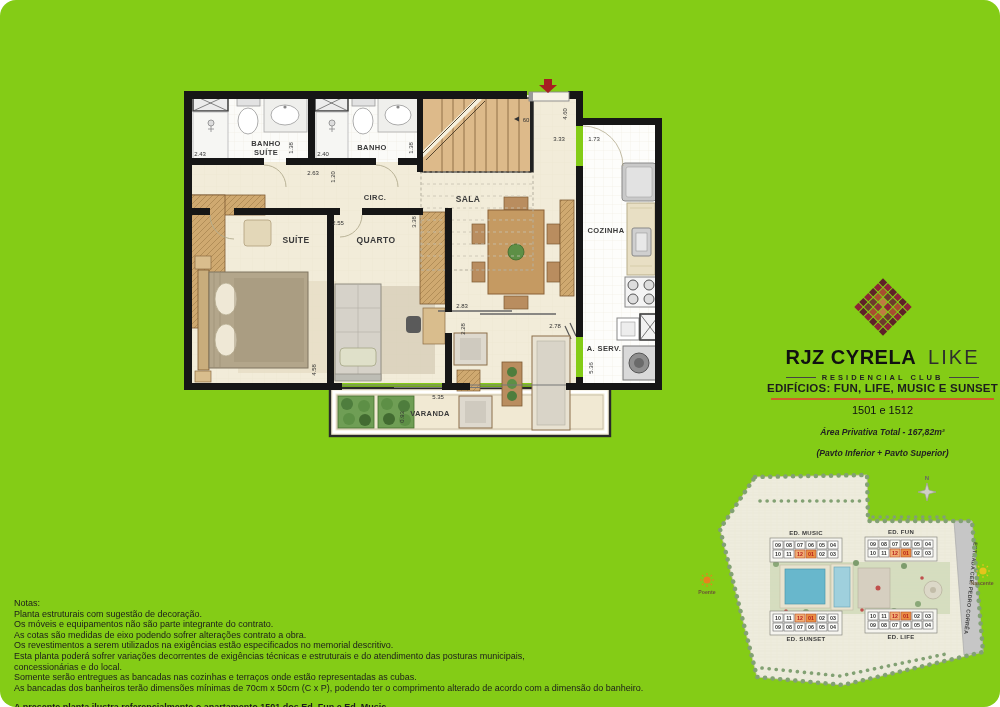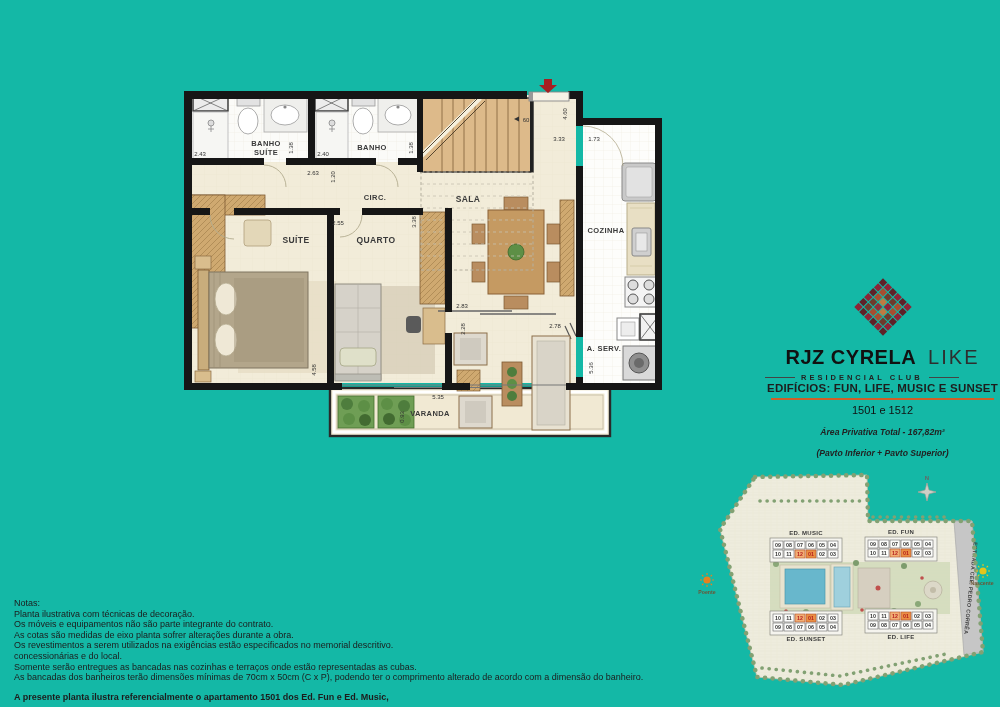--- a/index.html
+++ b/index.html
@@ -1,28 +1,28 @@
 <!DOCTYPE html>
 <html><head>
 <meta charset="utf-8">
 <style>
   html,body{margin:0;padding:0;background:#fff;}
   body{width:1000px;height:707px;position:relative;font-family:"Liberation Sans",sans-serif;color:#222;overflow:hidden;}
-  .sheet{position:absolute;inset:0;background:#14b8a6;}
+  .sheet{position:absolute;inset:0;background:#84cc16;border-radius:16px;}
   svg text{font-family:"Liberation Sans",sans-serif;}
   
   #plan-svg{position:absolute;left:180px;top:78px;}
   .room-label{font-size:7.5px;font-weight:bold;fill:#3a3a3a;letter-spacing:.4px;text-anchor:middle;}
   .dim{font-size:6px;fill:#333;text-anchor:middle;}
   
   .logo-block{position:absolute;left:765px;top:276px;width:235px;text-align:center;}
   .brand-line{margin-top:4px;font-size:20px;letter-spacing:.5px;color:#111;white-space:nowrap;}
   .brand-bold{font-weight:900;margin-top:36px;}
   .brand-light{font-weight:300;color:#2e2e2e;margin-left:12px;letter-spacing:2px;}
-  .subtitle-row{display:flex;align-items:center;justify-content:flex-start;margin-top:4px;gap:6px;}
+  .subtitle-row{display:flex;align-items:center;justify-content:center;margin-top:4px;gap:6px;}
   .subtitle-row .rule{height:1px;background:#444;width:30px;}
   .subtitle{font-size:7.5px;font-weight:bold;letter-spacing:3px;color:#222;}
   .info-block{position:absolute;left:765px;top:382px;width:235px;text-align:center;}
   .edificios{font-size:11.5px;font-weight:bold;color:#1d1d1d;letter-spacing:.2px;}
   .edificios-rule{height:2px;margin:4px 6px 0 6px;}
   .apartamentos{margin-top:7px;font-size:12px;font-weight:bold;letter-spacing:.6px;color:#111;}
   .apt-numbers{margin-top:4px;font-size:11px;font-weight:normal;color:#111;}
   .area-line,.floors-line{margin-top:11px;font-size:8.6px;font-weight:bold;font-style:italic;color:#222;}
   
   #site-svg{position:absolute;left:690px;top:468px;}
@@ -511,24 +511,25 @@
     <g transform="translate(293,103)">
       <circle r="3.6" fill="#e5c51c"></circle>
       <path d="M0 -7V-5M0 5V7M-7 0H-5M5 0H7M-5 -5L-3.6 -3.6M5 5L3.6 3.6M-5 5L-3.6 3.6M5 -5L3.6 -3.6" stroke="#e5c51c" stroke-width="1.1"></path>
       <text x="-1" y="14" text-anchor="middle" style="font-size:5.2px;font-weight:bold;fill:#6b5536">Nascente</text>
     </g>
   </svg>
 
   <div class="notes">
     <div>Notas:</div>
     <div>
-        <div>Planta ilustrativa com técnicas de decoração.</div>
+        <div>Planta estruturais com sugestão de decoração.</div>
         <div>Os móveis e equipamentos não são parte integrante do contrato.</div>
-        <div>As cotas são  medidas  de  eixo planta sofrer alterações durante a obra.</div>
+        <div>As cotas são  medidas  de  eixo podendo sofrer alterações contrato a obra.</div>
         <div>Os revestimentos a serem utilizados na exigências estão especificados no memorial descritivo.</div>
+        <div>Esta planta poderá sofrer variações decorrentes de exigências técnicas e estruturais e do atendimento das posturas municipais,</div>
         <div>concessionárias e do local.</div>
         <div>Somente serão entregues as bancadas nas cozinhas e terraços onde estão representadas as cubas.</div>
         <div>As bancadas dos banheiros terão dimensões mínimas de 70cm x 50cm (C x P), podendo ter o comprimento alterado de acordo com a dimensão do banheiro.</div>
       </div>
     <div class="notes-bold">
         <div>A presente planta ilustra referencialmente o apartamento 1501 dos Ed. Fun e Ed. Music,</div>
       </div>
   </div>
 
 </div>

